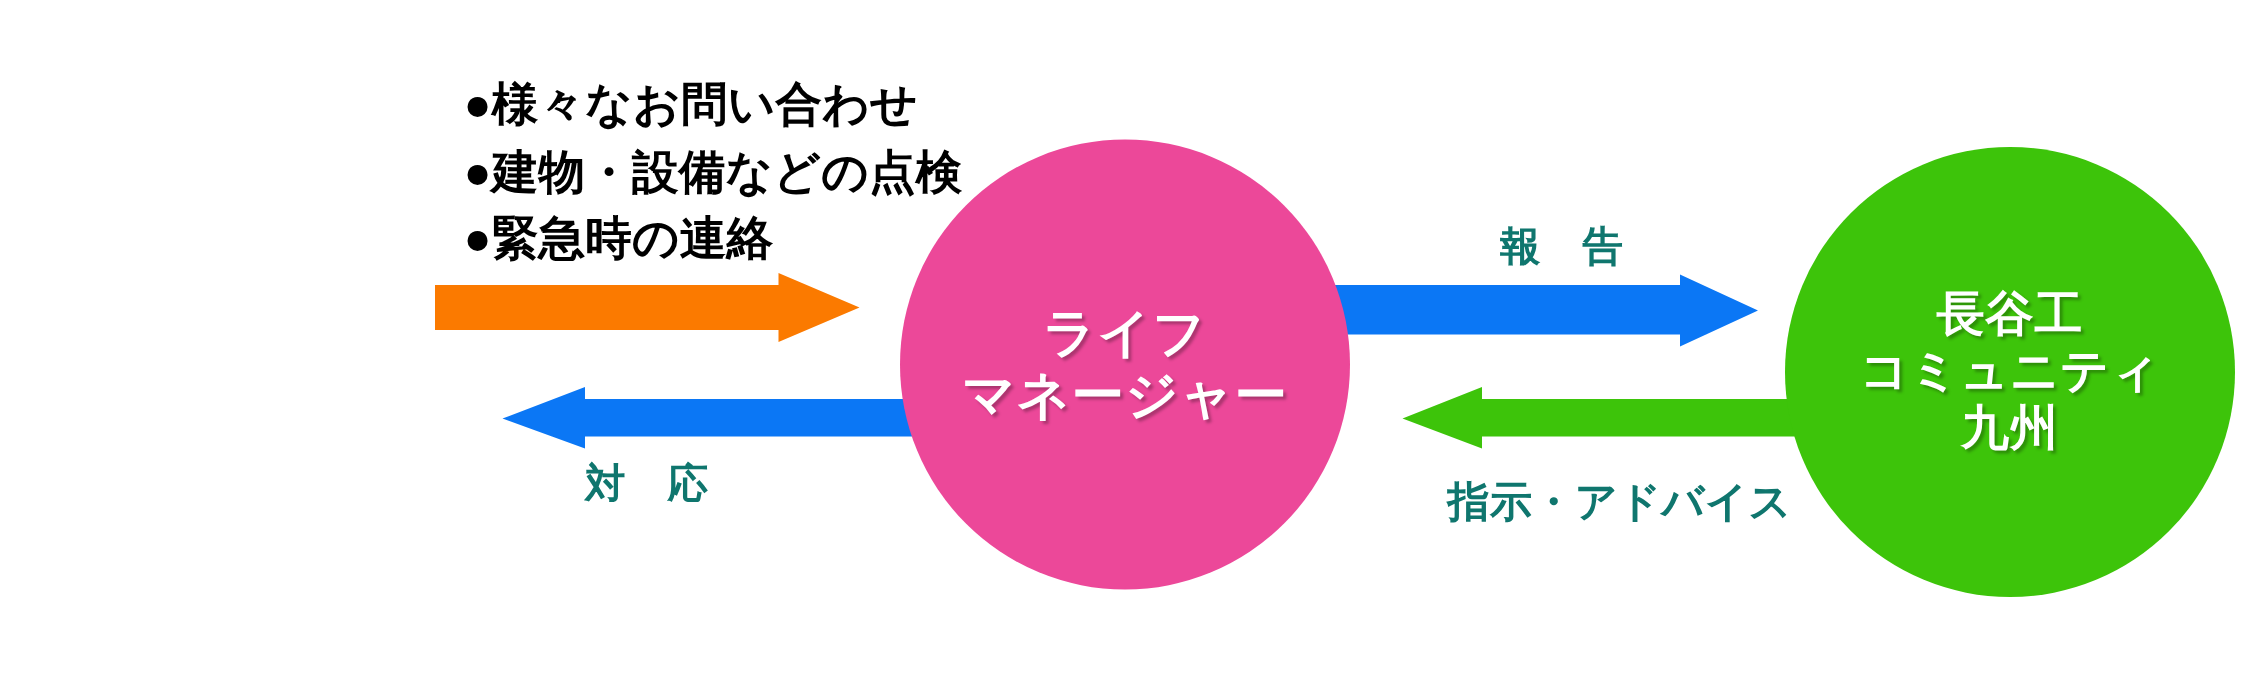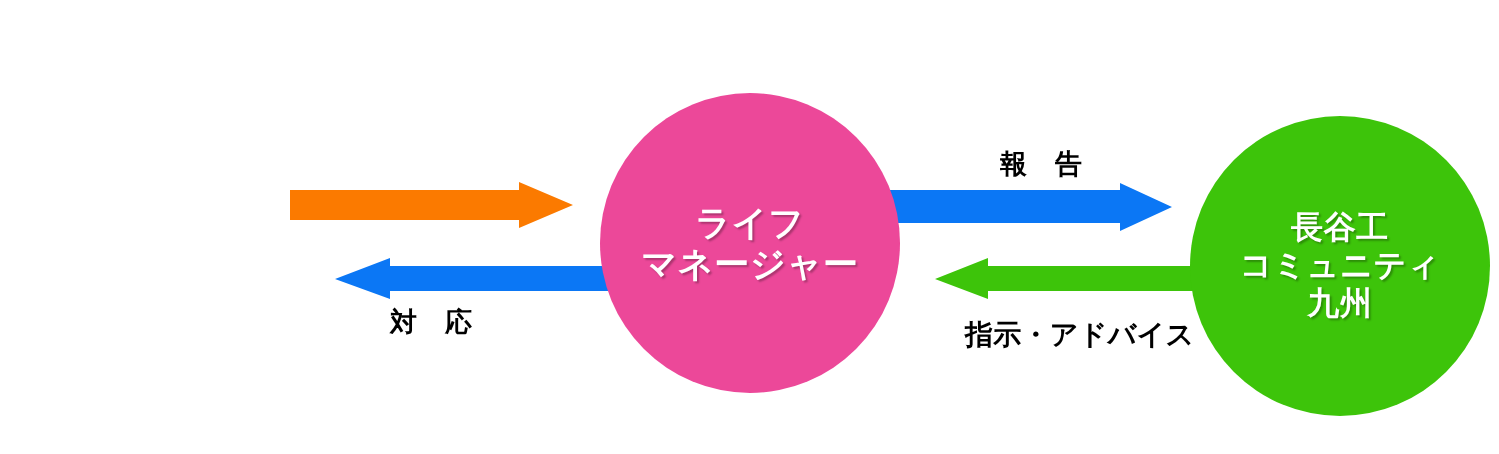--- a/index.html
+++ b/index.html
@@ -44,21 +44,21 @@
   #node-life-manager {
     left: 600px;
     top: 93px;
     width: 300px;
     height: 300px;
     background: #ec4899;
     font-size: 35px;
   }
   #node-haseko {
     left: 1190px;
-    top: 116px;
+    top: 98px;
     width: 300px;
     height: 300px;
     background: #3dc40a;
     font-size: 32px;
   }
   .node-label-lines {
     white-space: pre-line;
   }
 
   .arrow-svg {
@@ -81,21 +81,21 @@
     font-weight: bold;
     line-height: 1.44;
     letter-spacing: 0.005em;
     white-space: nowrap;
   }
   .bullet-item { display: block; }
 
   .flow-label {
     position: absolute;
     z-index: 4;
-    color: #000000;
+    color: #0f766e;
     font-weight: bold;
     white-space: pre;
   }
   #label-report {
     left: 1000px;
     top: 146px;
     font-size: 27px;
     letter-spacing: 0.02em;
   }
   #label-response {
@@ -137,20 +137,25 @@
     <span class="node-label-lines">ライフ
 マネージャー</span>
   </div>
 
   <div id="node-haseko" class="node-circle">
     <span class="node-label-lines">長谷工
 コミュニティ
 九州</span>
   </div>
 
+  <div class="bullet-list">
+    <span class="bullet-item">●様々なお問い合わせ</span>
+    <span class="bullet-item">●建物・設備などの点検</span>
+    <span class="bullet-item">●緊急時の連絡</span>
+  </div>
 
   <div id="label-report" class="flow-label">報　告</div>
 
   <div id="label-response" class="flow-label">対　応</div>
 
   <div id="label-instruction" class="flow-label">指示・アドバイス</div>
 
 </div>
 
 </body></html>

